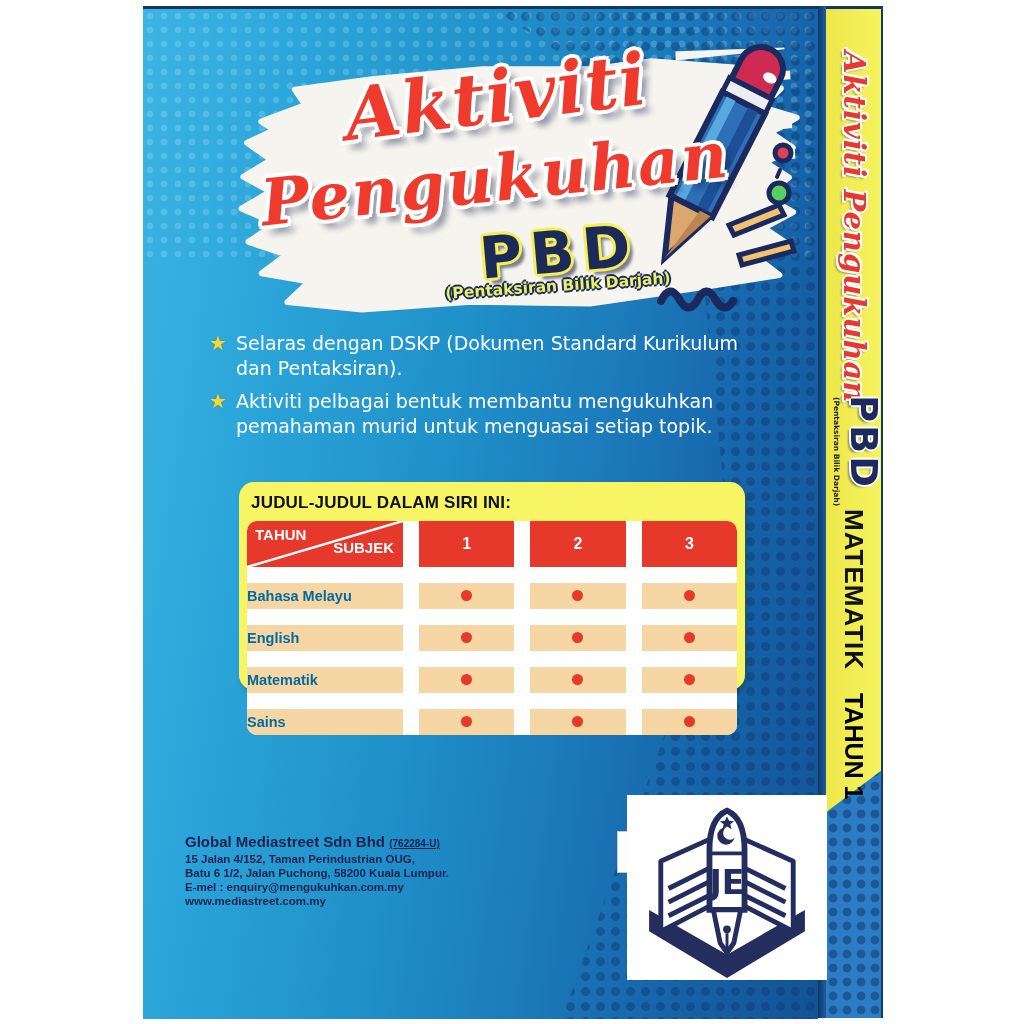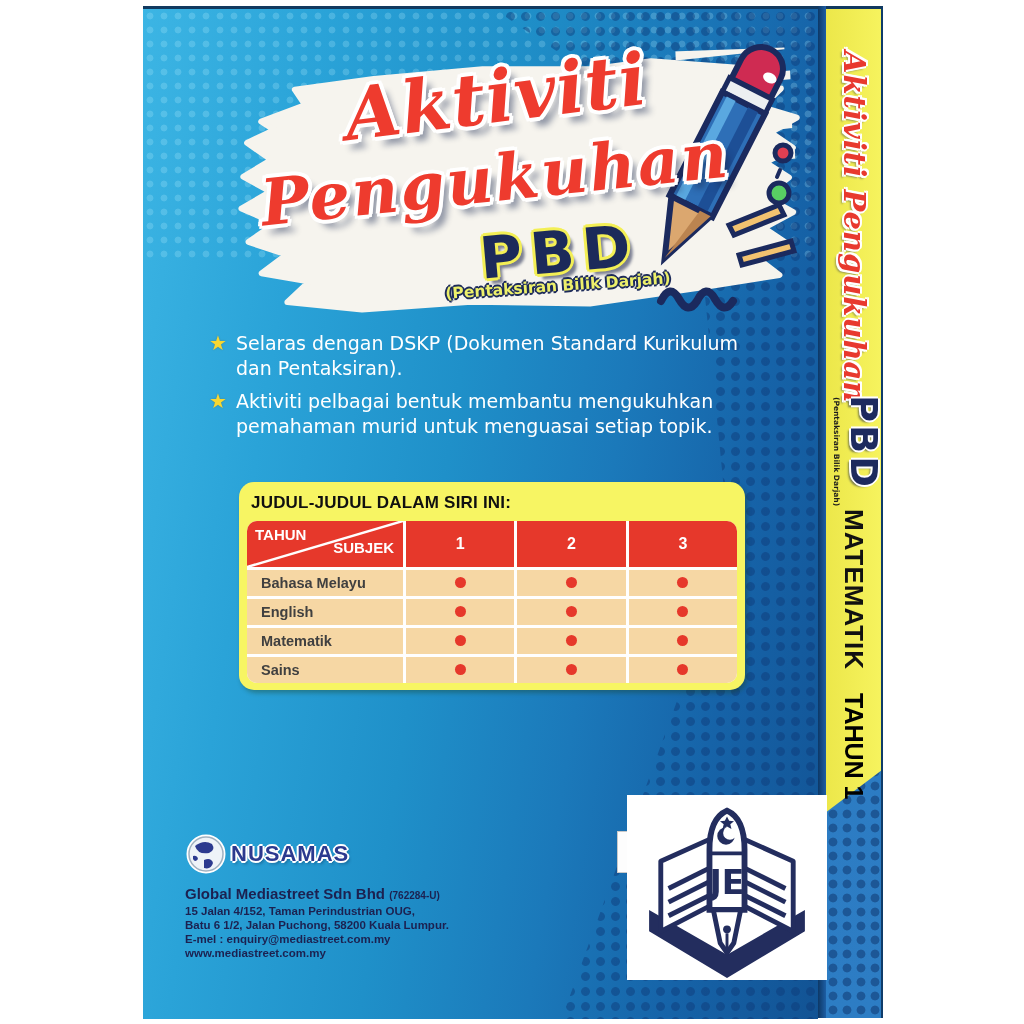--- a/index.html
+++ b/index.html
@@ -37,40 +37,40 @@
   
   .bullets{position:absolute;left:66px;top:322px;width:530px;display:flex;flex-direction:column;gap:9px;}
   .bullet{display:flex;gap:9px;align-items:flex-start;}
   .star{font-size:20px;line-height:1.2;color:#f7d732;text-shadow:0 0 2px rgba(120,80,0,.4);flex:0 0 auto;}
   .btext{font:400 19px/1.3 "DejaVu Sans",sans-serif;color:#ffffff;}
 
   
   .series-box{position:absolute;left:96px;top:457px;width:506px;height:208px;background:#f7f563;border-radius:15px;
               box-shadow:2px 3px 4px rgba(30,60,20,.35);padding:10px 8px 8px 8px;box-sizing:border-box;margin-top:16px;}
   .series-heading{font:700 17px/1.1 "Liberation Sans",sans-serif;color:#101010;margin:2px 0 8px 4px;letter-spacing:.2px;}
-  .stable{display:grid;grid-template-columns:156px 1fr 1fr 1fr;gap:3px;background:#ffffff;
+  .stable{display:grid;grid-template-columns:156px 1fr 1fr 1fr;gap:16px;background:#ffffff;
           border-radius:10px;overflow:hidden;}
   .hcell{background:#e6382b;color:#fff;height:46px;position:relative;}
   .axis{font:700 15px "Liberation Sans",sans-serif;}
   .axis .top{position:absolute;left:8px;top:5px;}
   .axis .bot{position:absolute;right:9px;bottom:11px;}
   .axis svg{position:absolute;inset:0;width:100%;height:100%;}
   .ycell{display:flex;align-items:center;justify-content:center;font:700 16px "Liberation Sans",sans-serif;}
   .rcell{background:#f6d7a4;height:26px;display:flex;align-items:center;}
-  .subject{font:700 14.5px "Liberation Sans",sans-serif;color:#404040;padding-left:14px;}
+  .subject{font:700 14.5px "Liberation Sans",sans-serif;color:#0369a1;padding-left:0;}
   .dcell{justify-content:center;}
   .dot{width:11px;height:11px;border-radius:50%;background:#e6382b;}
 
   
   .publisher{position:absolute;left:42px;top:824px;width:420px;color:#1c2150;}
   .brand-row{display:flex;align-items:center;gap:4px;margin-bottom:10px;}
   .brand-text{font:900 22px "Liberation Sans",sans-serif;color:#2c3a8f;letter-spacing:1px;
               text-shadow:-2px 0 #fff,2px 0 #fff,0 -2px #fff,0 2px #fff,-1px -1px #fff,1px 1px #fff,2px 3px 3px rgba(0,20,60,.35);}
   .company{font:700 15px/1.25 "Liberation Sans",sans-serif;}
-  .reg{font:700 10px "Liberation Sans",sans-serif;}
+  .reg{font:700 10px "Liberation Sans",sans-serif;text-decoration:underline;}
   .pline{font:700 11.5px/1.23 "Liberation Sans",sans-serif;}
   .telfax span{margin-right:18px;}
 
   
   .fold{position:absolute;left:818px;top:6px;width:8px;height:1012px;background:linear-gradient(to right,#0d3866,#1d5ea4);}
   .spine{position:absolute;left:826px;top:6px;width:57px;height:1012px;border-top:3px solid #11395f;border-right:2px solid #0f3c69;
          background:linear-gradient(180deg,#2a78c0,#2d7dc4);overflow:hidden;box-sizing:border-box;}
   .spine::before{content:"";position:absolute;inset:0;
          background-image:radial-gradient(rgba(13,50,105,.5) 4px,transparent 4.8px);background-size:14px 14px;}
   .spine-yellow{position:absolute;inset:0;background:linear-gradient(to right,#ece74a,#f6f35e);
@@ -208,37 +208,27 @@
         <div class="rcell dcell">
             <span class="dot"></span>
           </div>
         <div class="rcell dcell">
             <span class="dot"></span>
           </div>
       </div>
     </div>
 
     <div class="publisher">
-      <div class="brand-row">
-        <svg width="42" height="42" viewBox="0 0 42 42">
-          <circle cx="21" cy="21" r="18" fill="#eef3f8" stroke="#ffffff" stroke-width="3"></circle>
-          <circle cx="21" cy="21" r="17" fill="none" stroke="#9fb0c0" stroke-width="1.5"></circle>
-          <path d="M10,13 q9,-7 17,-2 q4,6 -3,9 q-11,2 -14,-7z" fill="#2c3a8f"></path>
-          <path d="M19,27 q7,-3 9,3 q-2,7 -9,5z" fill="#2c3a8f"></path>
-          <path d="M8,23 q4,-1 5,3 q-3,4 -5,0z" fill="#2c3a8f"></path>
-        </svg>
-        <span class="brand-text">NUSAMAS</span>
-      </div>
       <div class="company">
         <span>Global Mediastreet Sdn Bhd</span>
         <span class="reg">(762284-U)</span>
       </div>
       <div class="pline">15 Jalan 4/152, Taman Perindustrian OUG,</div>
       <div class="pline">Batu 6 1/2, Jalan Puchong, 58200 Kuala Lumpur.</div>
-      <div class="pline">E-mel : enquiry@mediastreet.com.my</div>
+      <div class="pline">E-mel : enquiry@mengukuhkan.com.my</div>
       <div class="pline">www.mediastreet.com.my</div>
     </div>
   </div>
 
   <div class="fold"></div>
 
   <div class="spine">
     <div class="spine-yellow"></div>
     <div class="vtxt spine-script">Aktiviti Pengukuhan</div>
     <div class="vtxt spine-sub">(Pentaksiran Bilik Darjah)</div>

